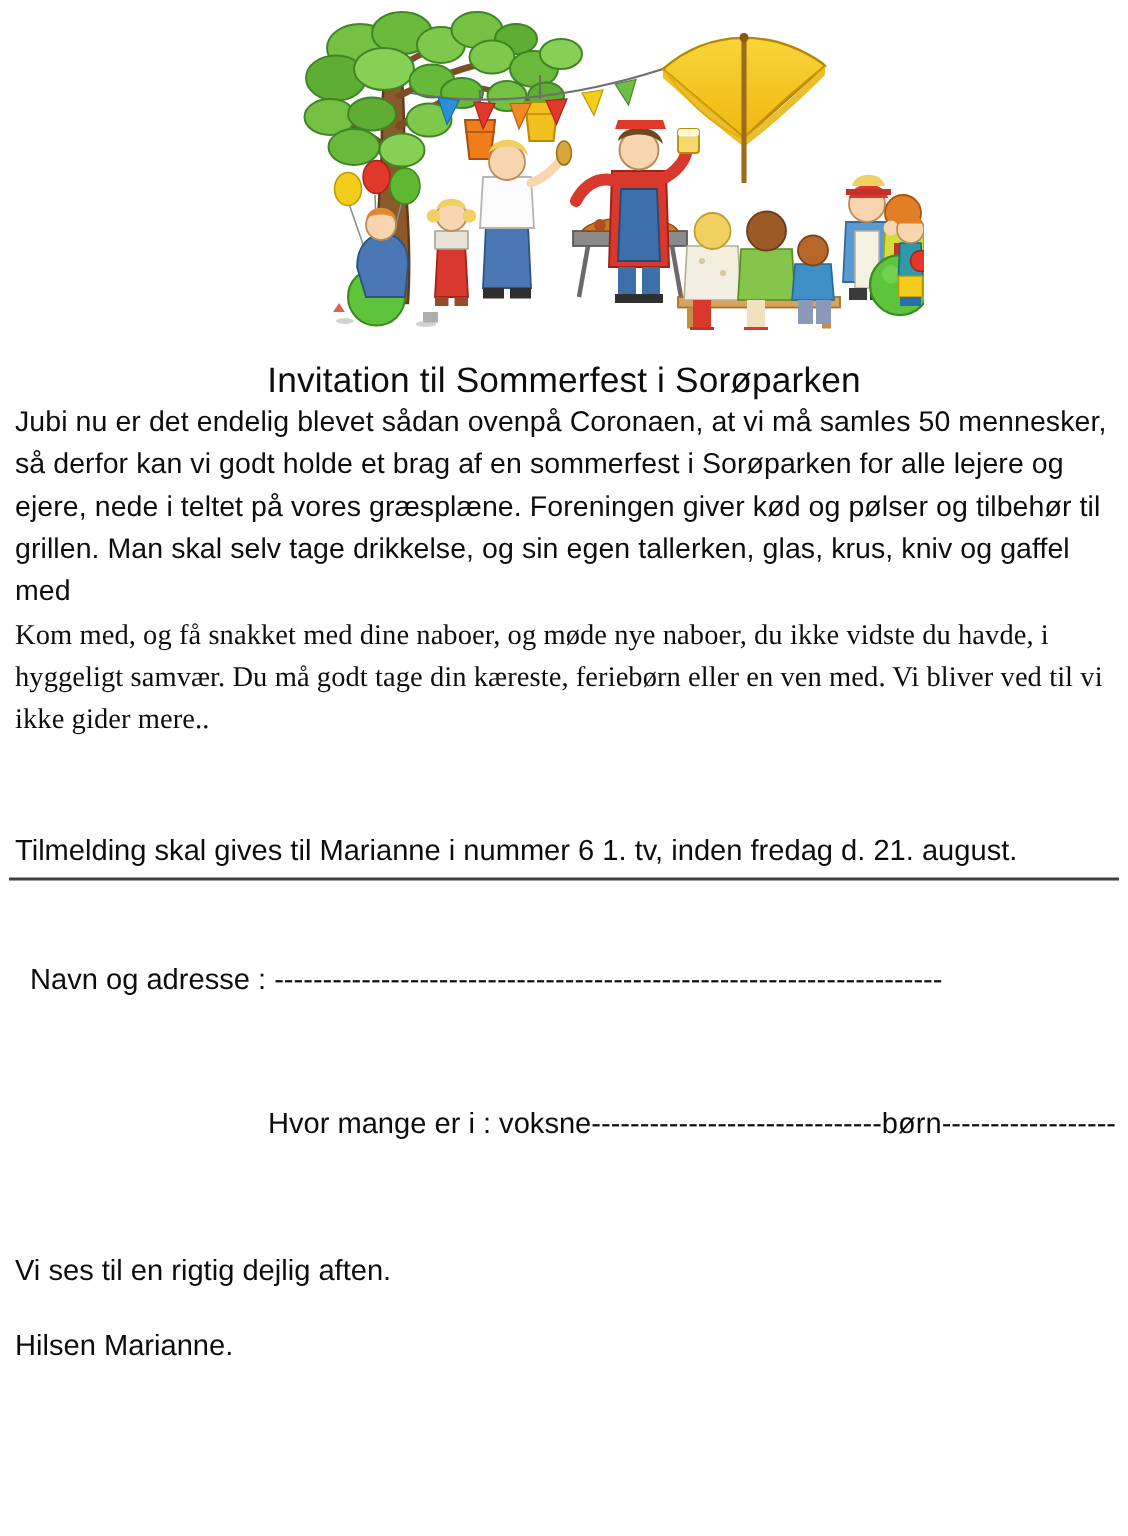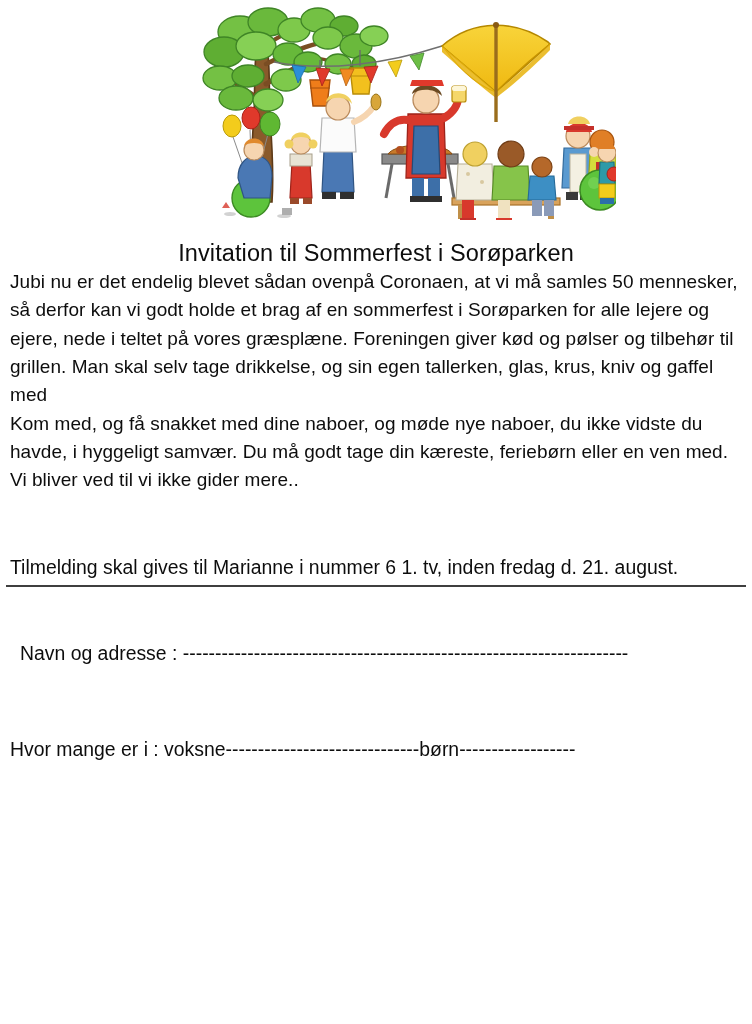--- a/index.html
+++ b/index.html
@@ -59,21 +59,21 @@
     padding: 0 8px 0 10px;
   }
   p.para {
     font-size: 19px;
     line-height: 1.495;
     margin: 0;
     color: #0d0d0d;
     letter-spacing: 0.05px;
   }
   .para-1 { margin-top: 28px; }
-  .para-2 { margin-top: 22px; }
+  .para-2 { margin-top: 22px; font-family: Liberation Serif, serif; }
 
   .signup-line {
     font-size: 19.4px;
     line-height: 1.45;
     margin: 58px 0 0 0;
     padding: 0 26px 0 10px;
     color: #0d0d0d;
   }
 
   hr.rule {
@@ -85,21 +85,21 @@
 
   .form-line {
     font-size: 19.4px;
     line-height: 1.45;
     padding: 0 8px 0 10px;
     color: #0d0d0d;
     white-space: nowrap;
     overflow: hidden;
   }
   .form-line-name { margin-top: 52px; padding-left: 20px; }
-  .form-line-count { margin-top: 68px; }
+  .form-line-count { margin-top: 68px; text-align: right; }
 
   .closing-line {
     font-size: 19.4px;
     line-height: 1.45;
     padding: 0 8px 0 10px;
     color: #0d0d0d;
   }
   .closing-1 { margin-top: 70px; }
   .closing-2 { margin-top: 22px; }
 </style>
@@ -321,15 +321,17 @@
   </div>
 
   <p class="signup-line">Tilmelding skal gives til Marianne i nummer 6 1. tv, inden fredag d. 21. august.</p>
 
   <hr class="rule">
 
   <p class="form-line form-line-name">Navn og adresse : ---------------------------------------------------------------------</p>
 
   <p class="form-line form-line-count">Hvor mange er i : voksne------------------------------børn------------------</p>
 
-
+  <p class="closing-line closing-1">Vi ses til en rigtig dejlig aften.</p>
+
+  <p class="closing-line closing-2">Hilsen Marianne.</p>
 
 </div>
 
 </body></html>

